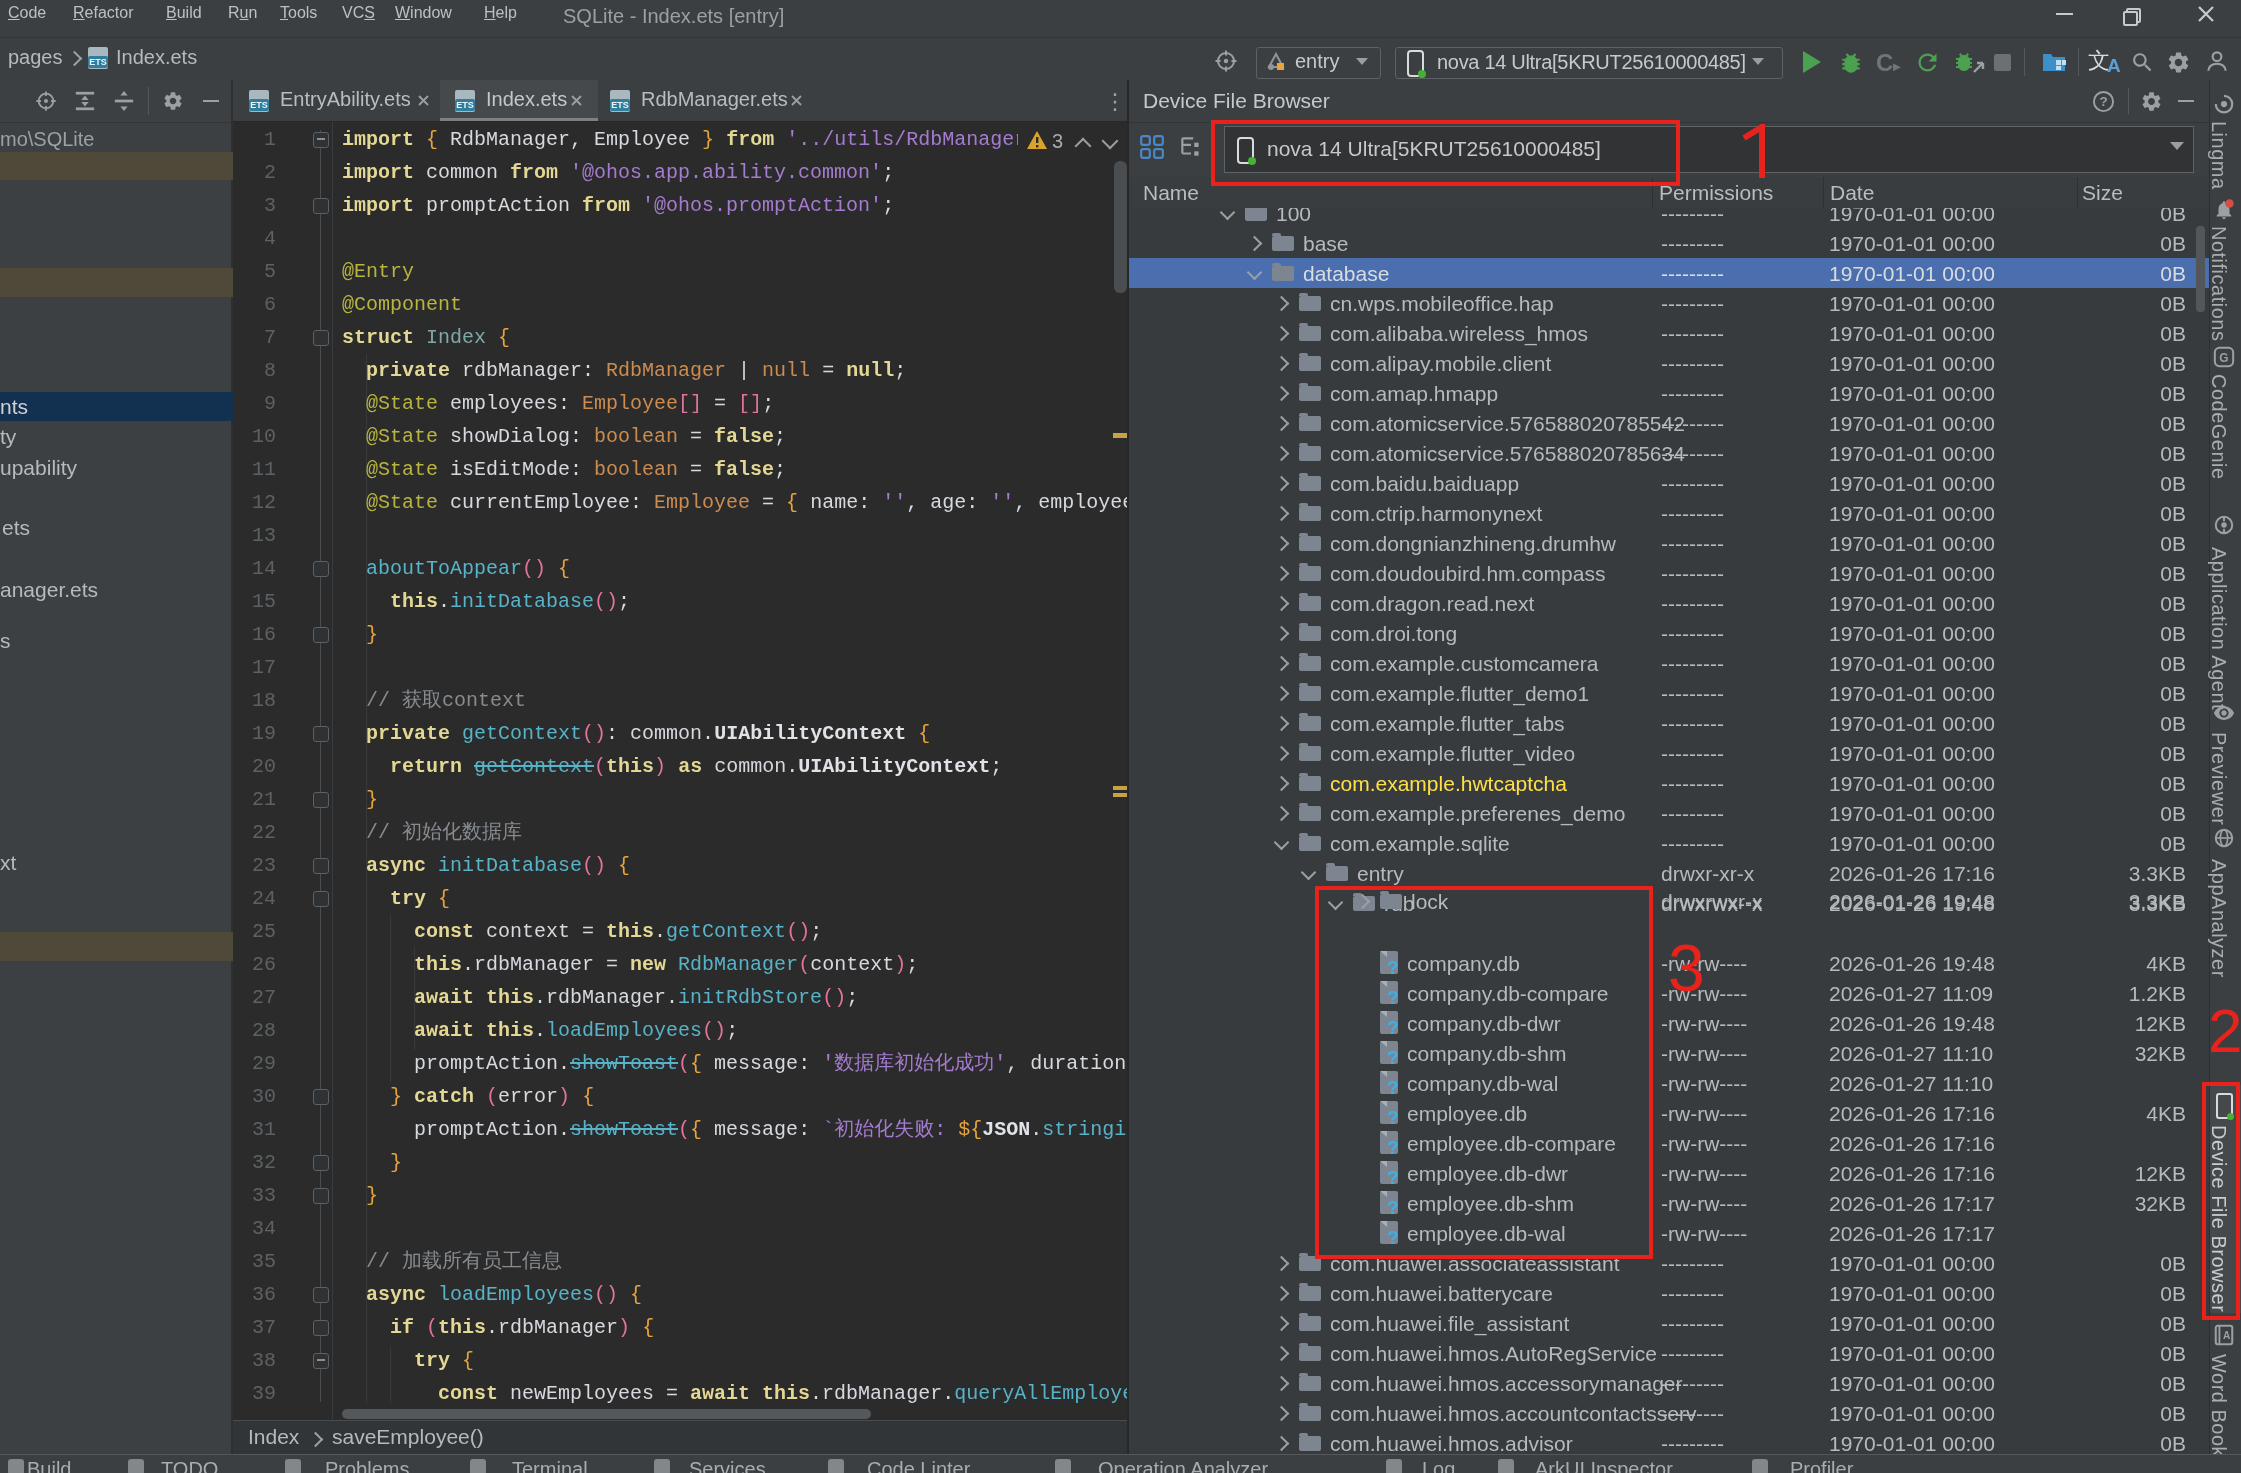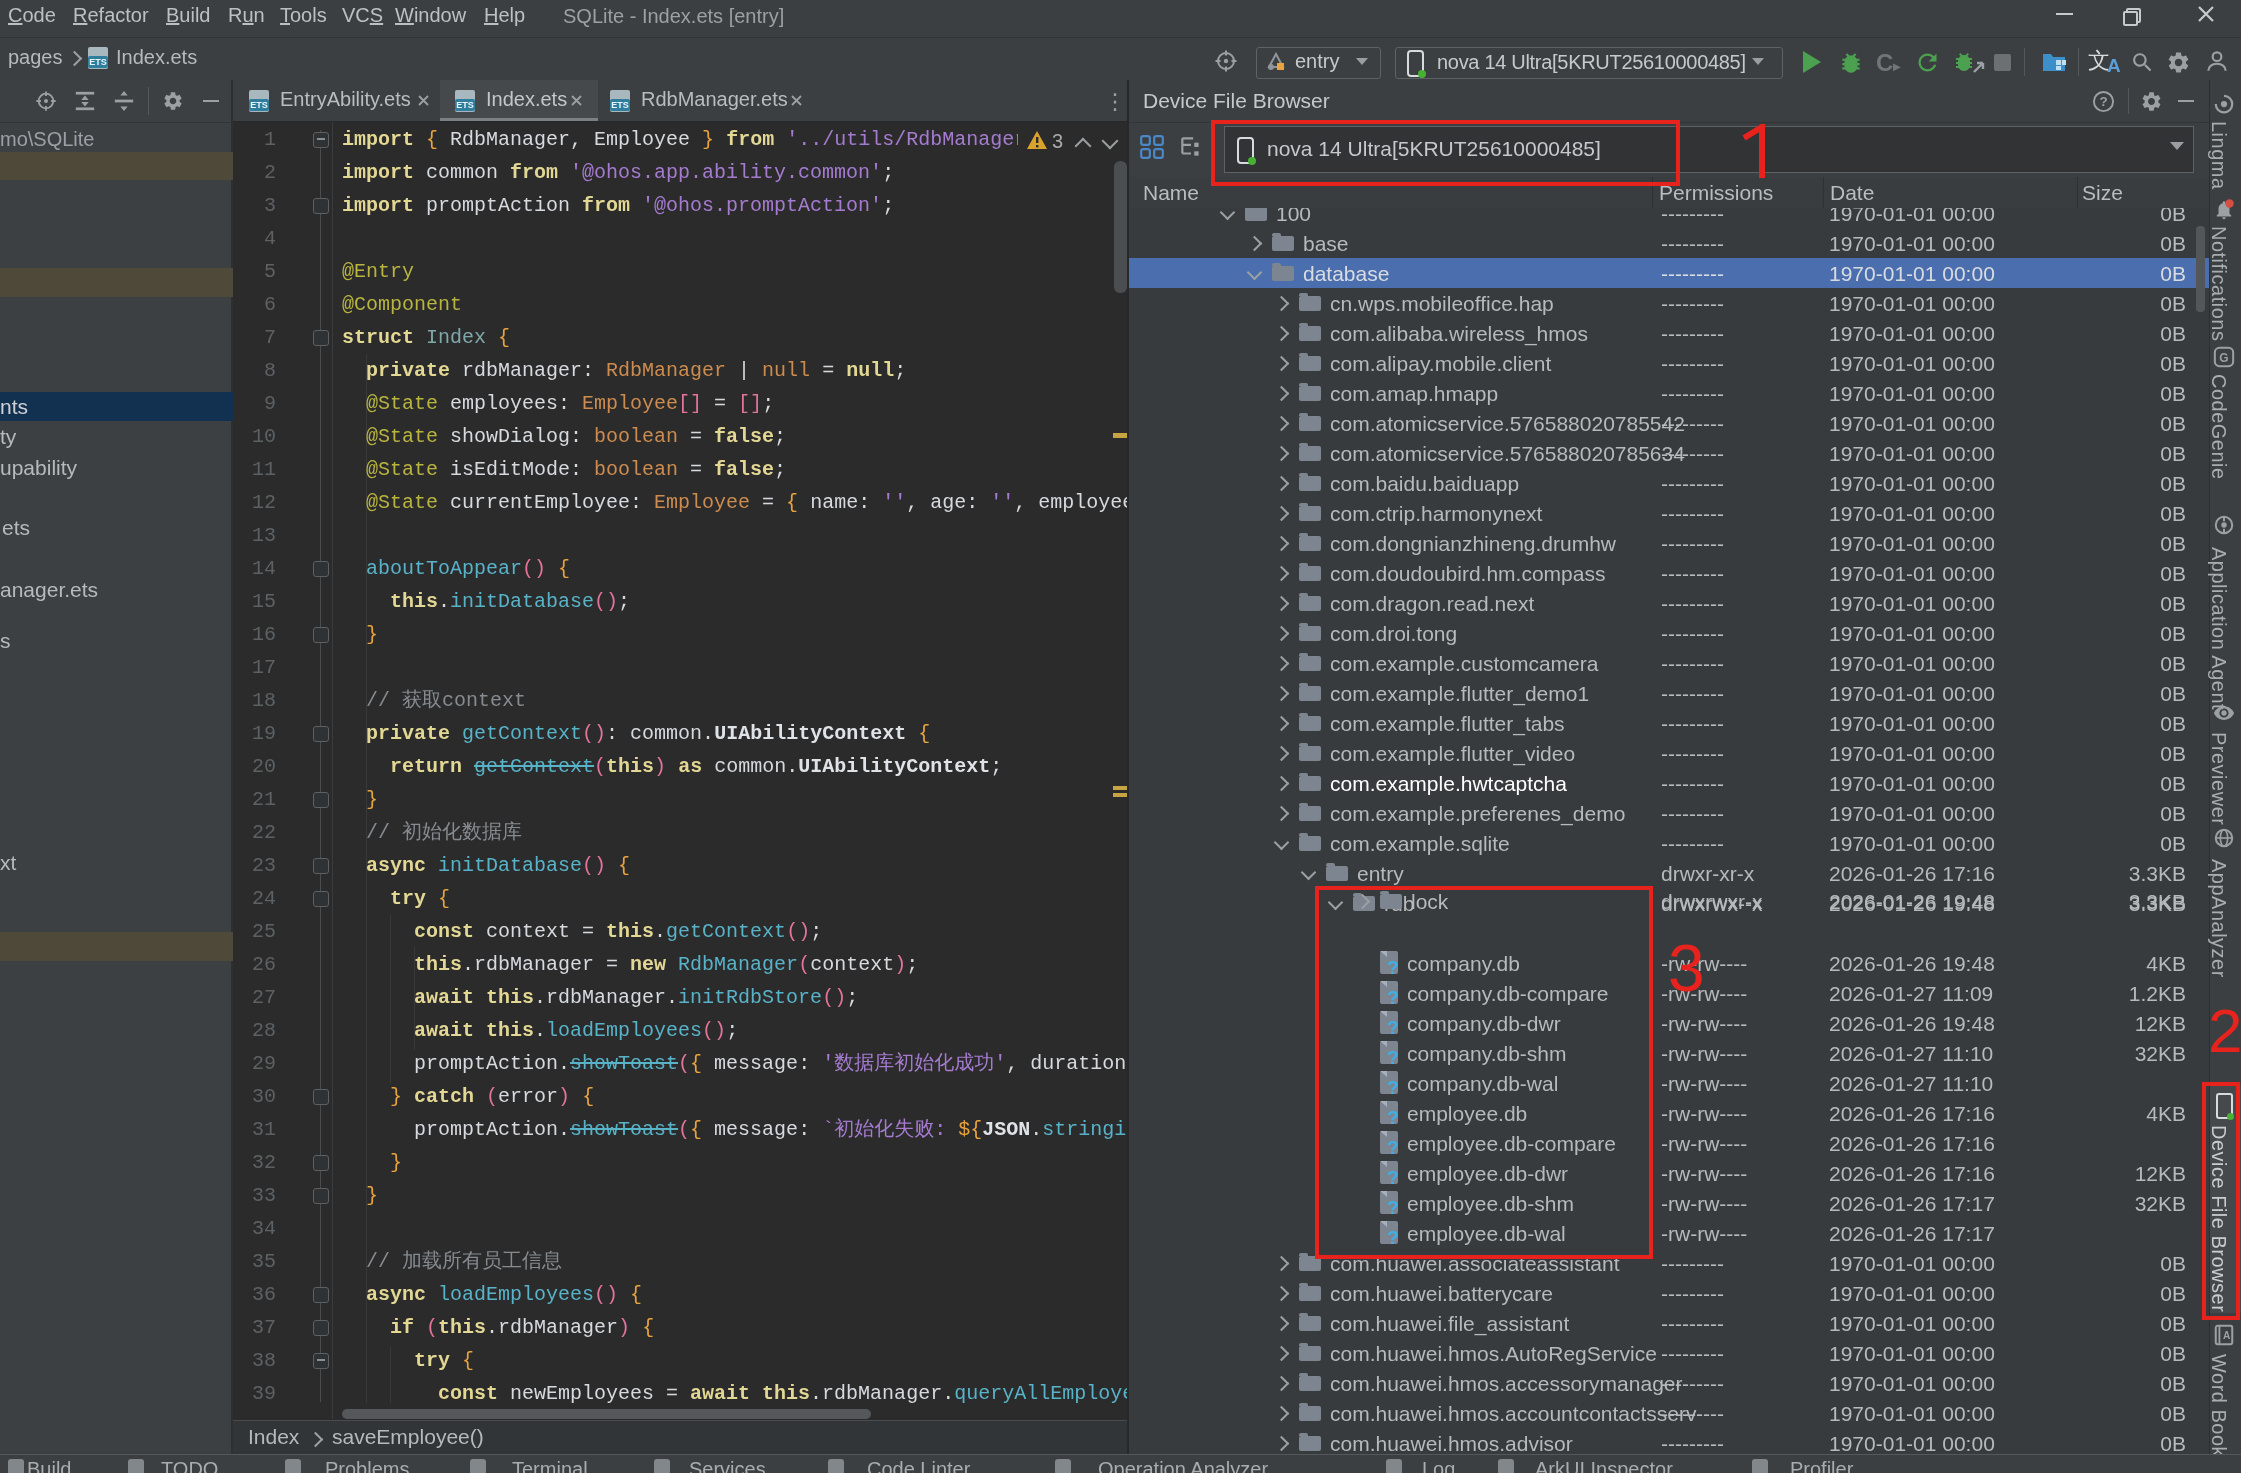--- a/index.html
+++ b/index.html
@@ -23,21 +23,21 @@
 .chev{position:absolute;width:9px;height:9px;border-right:2px solid #9aa0a4;border-bottom:2px solid #9aa0a4;}
 .chR{transform:rotate(-45deg);}
 .chD{transform:rotate(45deg);}
 .fold{position:absolute;width:22px;height:15px;background:#7d8591;border-radius:2px;}
 .fold:before{content:"";position:absolute;top:-3px;left:0;width:9px;height:3px;background:#7d8591;border-radius:2px 2px 0 0;}
 .perm{left:532px;}
 .date{left:700px;}
 .size{left:0px;width:1057px;text-align:right;}
 .vtab{writing-mode:vertical-rl;font-size:20px;color:#a8adb0;letter-spacing:0.5px;}
 .sbi{font-size:20px;color:#a9adb0;white-space:nowrap;}
-.mi{font-size:20px;color:#bcc0c3;}
+.mi{font-size:16px;color:#bcc0c3;}
 </style></head>
 <body>
 
 <div class="ab mi" style="left:8px;top:4px;"><u>C</u>ode</div>
 <div class="ab mi" style="left:73px;top:4px;"><u>R</u>efactor</div>
 <div class="ab mi" style="left:166px;top:4px;"><u>B</u>uild</div>
 <div class="ab mi" style="left:228px;top:4px;">R<u>u</u>n</div>
 <div class="ab mi" style="left:280px;top:4px;"><u>T</u>ools</div>
 <div class="ab mi" style="left:342px;top:4px;">VC<u>S</u></div>
 <div class="ab mi" style="left:395px;top:4px;"><u>W</u>indow</div>
@@ -484,21 +484,21 @@
 <div class="chev chR" style="left:147px;top:10px;"></div>
 <div class="fold" style="left:170px;top:8px;"></div>
 <div class="rt" style="left:201px;color:#b6babd;">com.example.flutter_video</div>
 <div class="rt perm" style="color:#b6babd;">---------</div>
 <div class="rt date" style="color:#b6babd;">1970-01-01 00:00</div>
 <div class="rt size" style="color:#b6babd;">0B</div>
 </div>
 <div class="row" style="top:560px;left:0;">
 <div class="chev chR" style="left:147px;top:10px;"></div>
 <div class="fold" style="left:170px;top:8px;"></div>
-<div class="rt" style="left:201px;color:#ffffff;">com.example.hwtcaptcha</div>
+<div class="rt" style="left:201px;color:#fde047;">com.example.hwtcaptcha</div>
 <div class="rt perm" style="color:#b6babd;">---------</div>
 <div class="rt date" style="color:#b6babd;">1970-01-01 00:00</div>
 <div class="rt size" style="color:#b6babd;">0B</div>
 </div>
 <div class="row" style="top:590px;left:0;">
 <div class="chev chR" style="left:147px;top:10px;"></div>
 <div class="fold" style="left:170px;top:8px;"></div>
 <div class="rt" style="left:201px;color:#b6babd;">com.example.preferenes_demo</div>
 <div class="rt perm" style="color:#b6babd;">---------</div>
 <div class="rt date" style="color:#b6babd;">1970-01-01 00:00</div>

